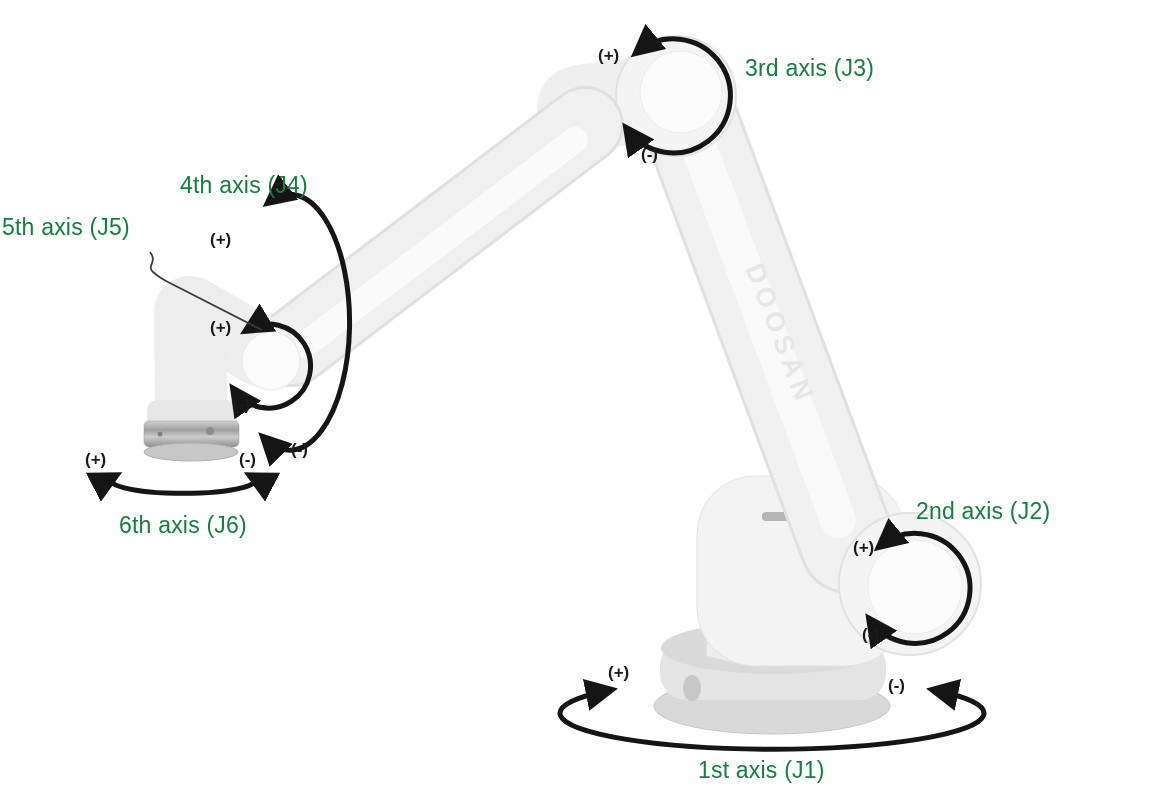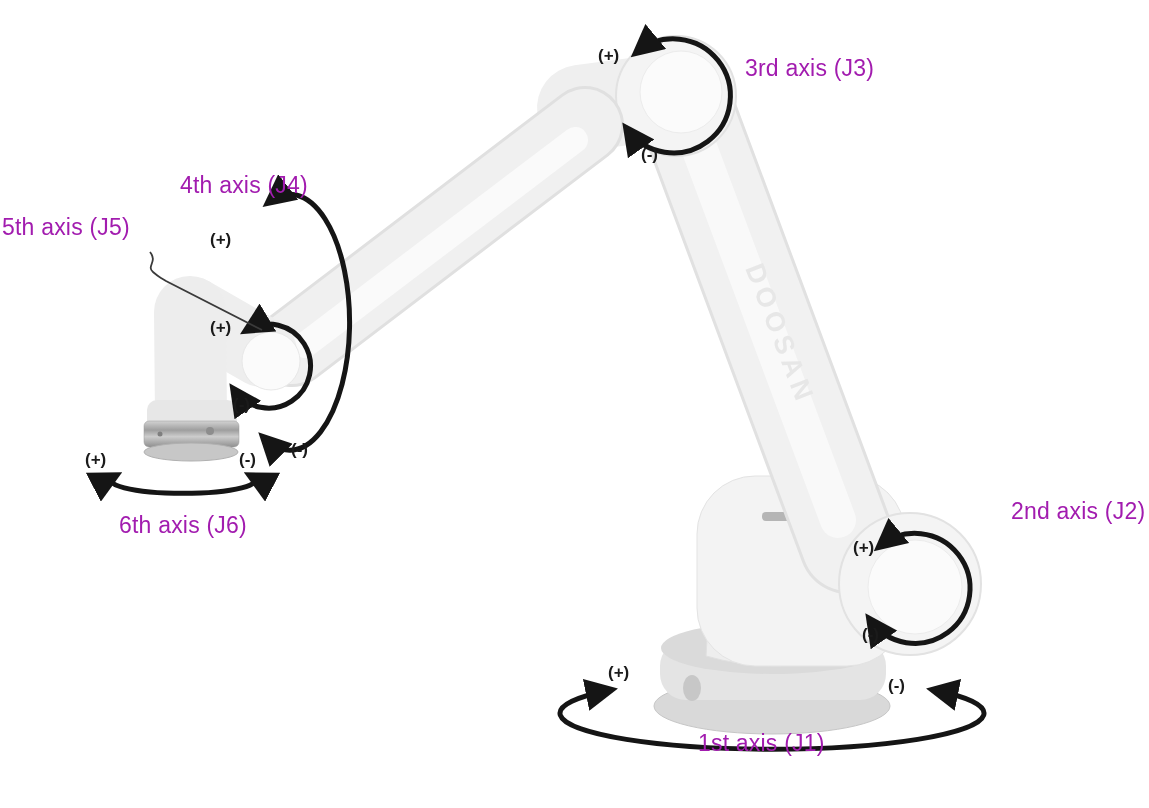--- a/index.html
+++ b/index.html
@@ -7,21 +7,21 @@
     position:relative;
     width:1149px;height:808px;
     background:#ffffff;
     overflow:hidden;
     font-family:"Liberation Sans", sans-serif;
   }
   .stage svg{position:absolute;left:0;top:0;}
   .axis-label{
     position:absolute;
     font-size:23px;
-    color:#a21caf;
+    color:#15803d;
     white-space:nowrap;
     letter-spacing:.2px;
   }
   .sign{
     position:absolute;
     font-size:17px;
     font-weight:700;
     color:#1b1b1b;
     white-space:nowrap;
   }
@@ -90,22 +90,22 @@
 
     <path d="M 610 690 A 212 36 0 1 0 934 690" fill="none" stroke="#151515" stroke-width="5" stroke-linecap="round" marker-start="url(#ah)" marker-end="url(#ah)"></path>
 
     <path d="M 150 252 C 158 262 146 266 153 272 C 160 278 158 276 166 281 L 262 330" fill="none" stroke="#3a3a3a" stroke-width="1.8"></path>
   </svg>
 
   <div class="axis-label" style="left:745px;top:55px">3rd axis (J3)</div>
   <div class="axis-label" style="left:180px;top:172px">4th axis (J4)</div>
   <div class="axis-label" style="left:2px;top:214px">5th axis (J5)</div>
   <div class="axis-label" style="left:119px;top:512px">6th axis (J6)</div>
-  <div class="axis-label" style="left:1011px;top:498px">2nd axis (J2)</div>
-  <div class="axis-label" style="left:698px;top:730px">1st axis (J1)</div>
+  <div class="axis-label" style="left:916px;top:498px">2nd axis (J2)</div>
+  <div class="axis-label" style="left:698px;top:757px">1st axis (J1)</div>
 
   <div class="sign" style="left:598px;top:46px">(+)</div>
   <div class="sign" style="left:641px;top:145px">(-)</div>
 
   <div class="sign" style="left:210px;top:230px">(+)</div>
   <div class="sign" style="left:291px;top:440px">(-)</div>
 
   <div class="sign" style="left:210px;top:318px">(+)</div>
   <div class="sign" style="left:233px;top:395px">(-)</div>
 

